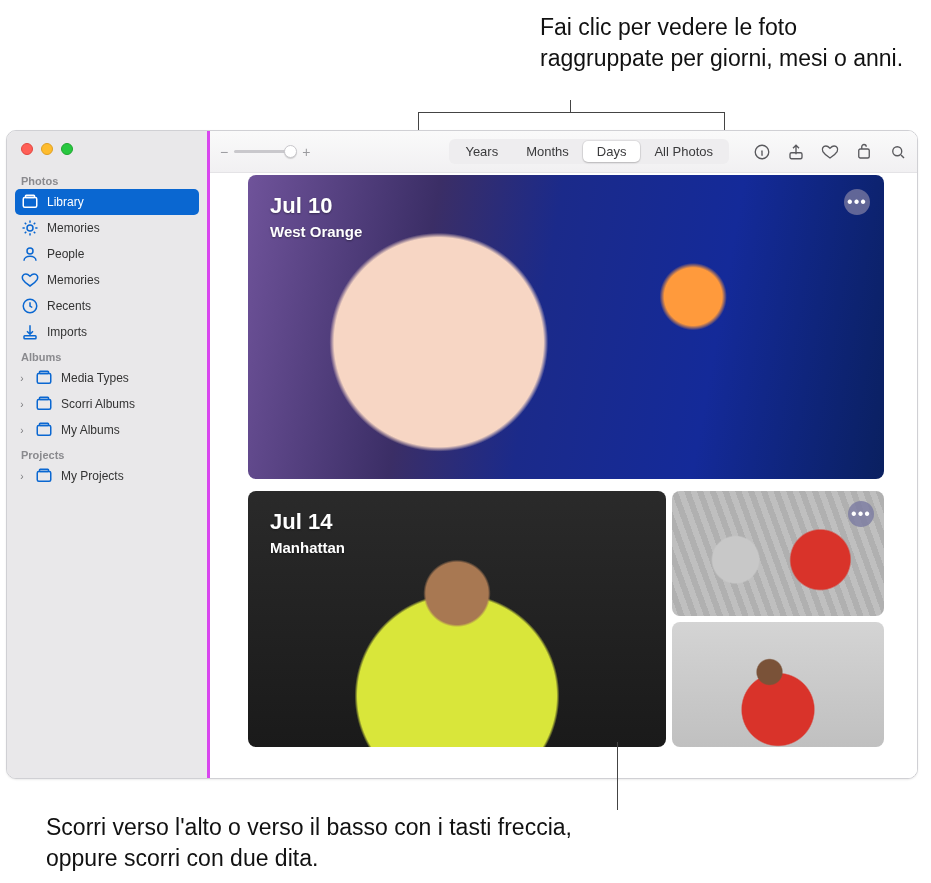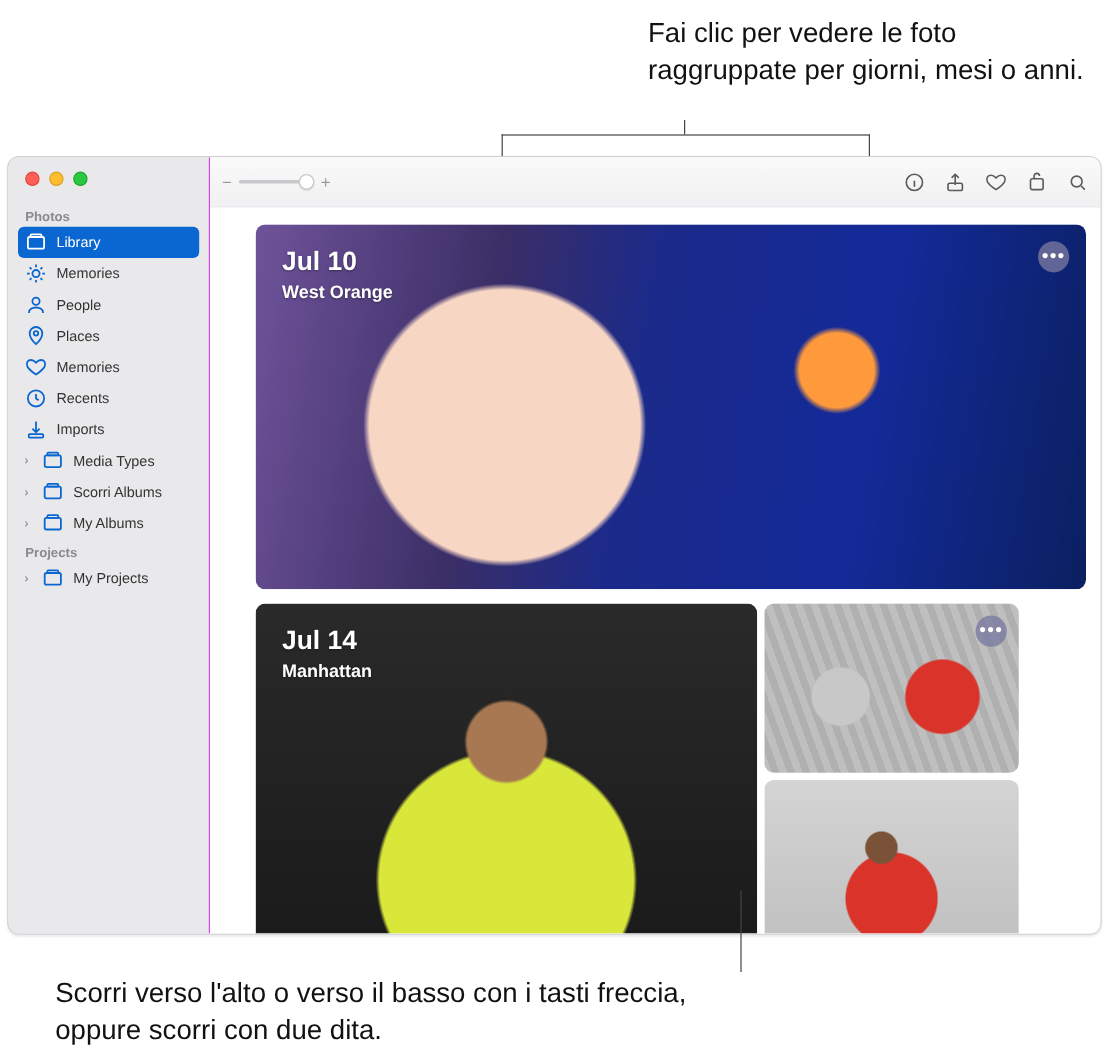--- a/index.html
+++ b/index.html
@@ -52,21 +52,21 @@
     border-radius: 10px;
     overflow: hidden;
     box-shadow: 0 1px 2px rgba(0,0,0,0.08);
     display: flex;
   }
   
   .sidebar {
     width: 203px;
     height: 100%;
     background: #e9e8ea;
-    border-right: 1px solid #d946ef;
+    border-right: 3px solid #d946ef;
     padding-top: 10px;
   }
   .traffic {
     display: flex;
     gap: 8px;
     padding: 2px 0 14px 14px;
   }
   .traffic span {
     width: 12px; height: 12px; border-radius: 50%;
   }
@@ -157,23 +157,22 @@
     box-shadow:0 0 0 1px rgba(0,0,0,.06), 0 1px 2px rgba(0,0,0,.18);
   }
   .tool-icons { display:flex; gap:16px; margin-left:14px; color:#5a5a5e; }
   .tool-icons span { width:18px; height:18px; display:inline-flex; align-items:center; justify-content:center; }
 
   .content {
     flex:1; overflow:hidden; background:#fff;
     padding: 2px 12px 0 38px;
   }
   .day-card {
-    position:relative; width: 692px; border-radius:8px; overflow:hidden;
+    position:relative; width: 636px; border-radius:8px; overflow:hidden;
     margin-bottom: 12px;
-    margin-top: 12px;
   }
   .day-header {
     position:absolute; left:22px; top:18px; color:#fff;
     text-shadow:0 1px 2px rgba(0,0,0,.4);
     z-index:2;
   }
   .day-header .date { font-size:22px; font-weight:700; }
   .day-header .loc { font-size:15px; font-weight:600; margin-top:4px;text-align:right; }
   .more-btn {
     position:absolute; right:14px; top:14px; width:26px; height:26px;
@@ -183,21 +182,21 @@
   }
   .hero1 {
     height: 304px;
     background:
       radial-gradient(circle at 70% 40%, #ff9a3c 6%, transparent 7%),
       radial-gradient(circle at 72% 42%, #fff 1.5%, transparent 2%),
       radial-gradient(circle at 30% 55%, #f7d6c4 22%, transparent 23%),
       linear-gradient(100deg, #6f539a 0%, #3b2e66 28%, #1b2a8a 46%, #142a99 72%, #0a2060 100%);
   }
   .day2-wrap {
-    display:flex; gap:6px; width:636px; height: 288px;
+    display:flex; gap:6px; width:636px; height: 256px;
   }
   .hero2 {
     position:relative; flex: 0 0 418px; border-radius:8px; overflow:hidden;
     background:
       radial-gradient(circle at 50% 40%, #a87852 12%, transparent 13%),
       radial-gradient(circle at 50% 80%, #d9e63a 34%, transparent 35%),
       linear-gradient(#2a2a2a, #1a1a1a);
   }
   .side-col { flex:1; display:flex; flex-direction:column; gap:6px; }
   .thumb {
@@ -275,29 +274,20 @@
           <svg viewBox="0 0 24 24" fill="none" stroke="currentColor" stroke-width="2">
               <circle cx="12" cy="8" r="4"></circle>
               <path d="M4 21c0-4 4-6 8-6s8 2 8 6"></path>
             </svg>
         </span>
         <span class="nav-item-label">People</span>
       </li>
       <li class="nav-item">
         <span class="nav-icon">
           <svg viewBox="0 0 24 24" fill="none" stroke="currentColor" stroke-width="2">
-              <path d="M12 21s7-6 7-12a7 7 0 10-14 0c0 6 7 12 7 12z"></path>
-              <circle cx="12" cy="9" r="2.5"></circle>
-            </svg>
-        </span>
-        <span class="nav-item-label">Places</span>
-      </li>
-      <li class="nav-item">
-        <span class="nav-icon">
-          <svg viewBox="0 0 24 24" fill="none" stroke="currentColor" stroke-width="2">
               <path d="M12 20s-7-4.35-9.5-8.5C.5 7 3 4 6.5 4 9 4 12 7 12 7s3-3 5.5-3C21 4 23.5 7 21.5 11.5 19 15.65 12 20 12 20z"></path>
             </svg>
         </span>
         <span class="nav-item-label">Memories</span>
       </li>
       <li class="nav-item">
         <span class="nav-icon">
           <svg viewBox="0 0 24 24" fill="none" stroke="currentColor" stroke-width="2">
               <circle cx="12" cy="12" r="9"></circle>
               <path d="M12 7v5l3 2"></path>
@@ -309,20 +299,21 @@
         <span class="nav-icon">
           <svg viewBox="0 0 24 24" fill="none" stroke="currentColor" stroke-width="2">
               <path d="M12 3v12M8 11l4 4 4-4"></path>
               <rect x="4" y="17" width="16" height="4" rx="1"></rect>
             </svg>
         </span>
         <span class="nav-item-label">Imports</span>
       </li>
     </ul>
 
+    <div class="section-label">Albums</div>
     <ul class="nav-list">
       <li class="nav-item withdisc">
         <span class="disclosure">›</span>
         <span class="nav-icon">
           <svg viewBox="0 0 24 24" fill="none" stroke="currentColor" stroke-width="2">
               <rect x="3" y="6" width="18" height="13" rx="2"></rect>
               <rect x="6" y="3" width="12" height="3" rx="1"></rect>
             </svg>
         </span>
         <span class="nav-item-label">Media Types</span>
@@ -367,20 +358,26 @@
   <div class="main">
     <div class="toolbar">
       <div class="zoom">
         <span>−</span>
         <span class="track">
             <span class="knob"></span>
           </span>
         <span>+</span>
       </div>
       <div class="spacer"></div>
+      <div class="seg">
+        <div class="seg-item">Years</div>
+        <div class="seg-item">Months</div>
+        <div class="seg-item active">Days</div>
+        <div class="seg-item">All Photos</div>
+      </div>
       <div class="tool-icons">
         <span>
           <svg viewBox="0 0 24 24" fill="none" stroke="currentColor" stroke-width="1.8">
               <circle cx="12" cy="12" r="9"></circle>
               <path d="M12 8h.01M11 11h1v5h1"></path>
             </svg>
         </span>
         <span>
           <svg viewBox="0 0 24 24" fill="none" stroke="currentColor" stroke-width="1.8">
               <path d="M12 3v12M8 7l4-4 4 4"></path>

